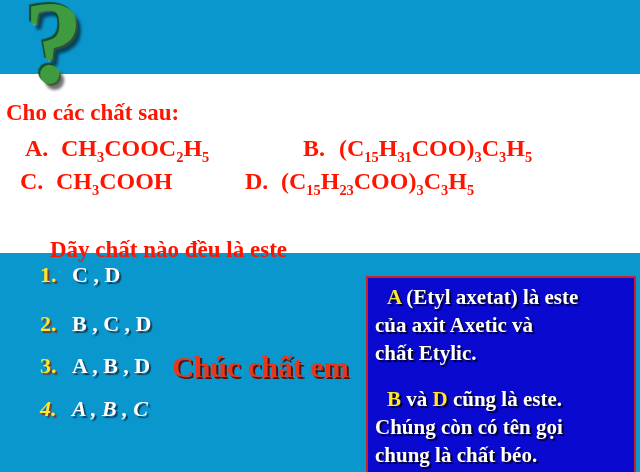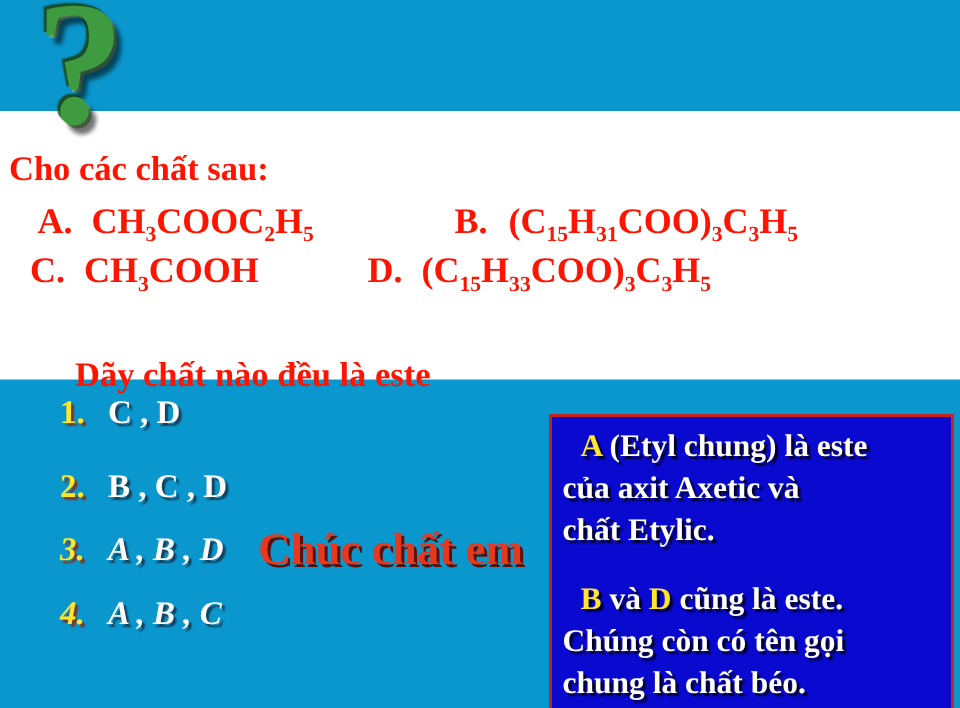--- a/index.html
+++ b/index.html
@@ -44,21 +44,21 @@
     font-size:22px; color:#ffffff;
     text-shadow:2px 2px 1px rgba(25,30,45,0.7);
   }
   .answer .num {
     display:inline-block; min-width:32px;
     color:var(--num-yellow, #ffe62a);
     text-shadow:2px 2px 1px rgba(130,45,20,0.85);
   }
   .answer-1 { top:262px; }
   .answer-2 { top:311px; }
-  .answer-3 { top:353px;font-style:italic; }
+  .answer-3 { top:353px; }
   .answer-4 { top:396px;font-style:italic; }
 
   .congrats {
     position:absolute; left:172px; top:350px; white-space:nowrap;
     font-size:30px; color:var(--congrats-red, #e5391f);
     text-shadow:2px 2px 0 #571109;
   }
 
   .info-box {
     position:absolute; left:366px; top:276px; width:270px; height:206px;
@@ -87,38 +87,38 @@
   <div class="opt opt-a">
     <span class="olabel">A.</span><span class="formula"><span>CH</span><sub>3</sub><span>COOC</span><sub>2</sub><span>H</span><sub>5</sub></span>
   </div>
   <div class="opt opt-b">
     <span class="olabel">B.</span><span class="formula"><span>(C</span><sub>15</sub><span>H</span><sub>31</sub><span>COO)</span><sub>3</sub><span>C</span><sub>3</sub><span>H</span><sub>5</sub></span>
   </div>
   <div class="opt opt-c">
     <span class="olabel">C.</span><span class="formula"><span>CH</span><sub>3</sub><span>COOH</span></span>
   </div>
   <div class="opt opt-d">
-    <span class="olabel">D.</span><span class="formula"><span>(C</span><sub>15</sub><span>H</span><sub>33</sub><span>COO)</span><sub>3</sub><span>C</span><sub>3</sub><span>H</span><sub>5</sub></span>
+    <span class="olabel">D.</span><span class="formula"><span>(C</span><sub>15</sub><span>H</span><sub>23</sub><span>COO)</span><sub>3</sub><span>C</span><sub>3</sub><span>H</span><sub>5</sub></span>
   </div>
 
   <div class="qtext prompt">Dãy chất nào đều là este</div>
 
   <div class="answer answer-1">
     <span class="num">1.</span><span>C , D</span>
   </div>
   <div class="answer answer-2">
     <span class="num">2.</span><span>B , C , D</span>
   </div>
   <div class="answer answer-3">
     <span class="num">3.</span><span>A , B , D</span>
   </div>
   <div class="answer answer-4">
     <span class="num">4.</span><span>A , B , C</span>
   </div>
 
   <div class="congrats">Chúc chất em</div>
 
   <div class="info-box">
-    <p><span class="hl">A</span><span> (Etyl chung) là este</span><br><span>của axit Axetic và</span><br><span>chất Etylic.</span></p>
+    <p><span class="hl">A</span><span> (Etyl axetat) là este</span><br><span>của axit Axetic và</span><br><span>chất Etylic.</span></p>
     <p><span class="hl">B</span><span> và </span><span class="hl">D</span><span> cũng là este.</span><br><span>Chúng còn có tên gọi</span><br><span>chung là chất béo.</span></p>
   </div>
 
 </div>
 
 </body></html>

